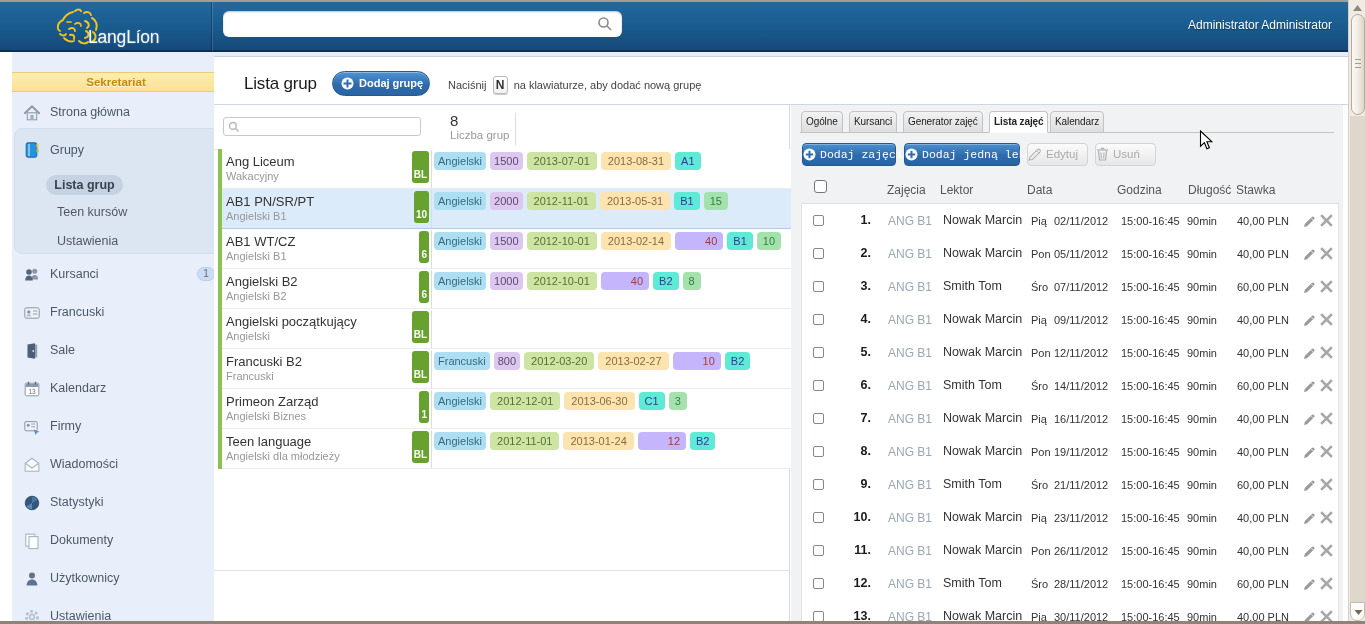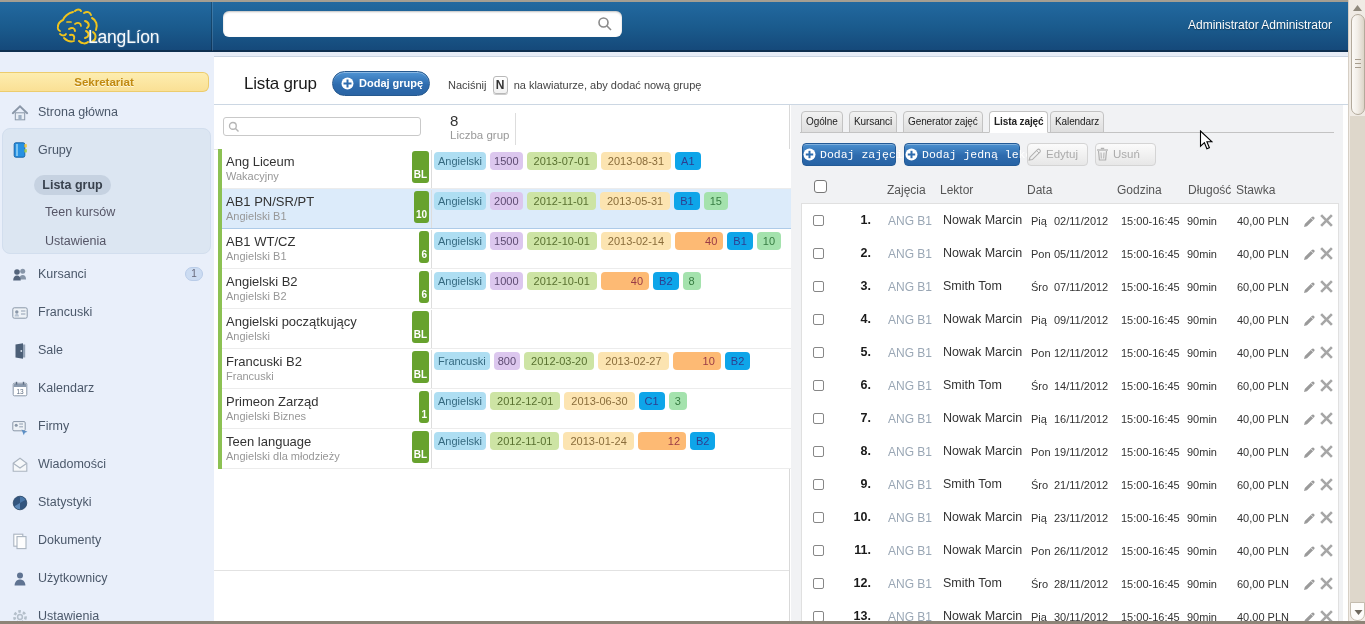--- a/index.html
+++ b/index.html
@@ -14,21 +14,21 @@
   background:linear-gradient(#2269a0 0%,#1a5a8c 55%,#15497a 100%);
   border-bottom:2px solid #0e2f4f;}
 #topbar .vsep{position:absolute;left:212px;top:0;width:1px;height:49px;background:rgba(255,255,255,0.14);box-shadow:-1px 0 0 rgba(0,0,0,0.25);}
 #logo{position:absolute;left:55px;top:5px;}
 #logotext{position:absolute;left:88px;top:25px;color:#f6fafc;font-size:17.5px;letter-spacing:-0.2px;text-shadow:0 0 2px rgba(255,255,255,0.35);}
 #topsearch{position:absolute;left:223px;top:9px;width:399px;height:26px;background:#fff;border-radius:6px;box-shadow:inset 0 1px 2px rgba(0,0,0,0.25);}
 #topsearch svg{position:absolute;right:9px;top:5px;}
 #adminname{position:absolute;right:16px;top:16px;color:#fdfdfd;font-size:12px;text-shadow:0 1px 1px rgba(0,0,0,0.4);}
 
 
-#sidebar{position:absolute;left:0;top:52px;width:238px;height:569px;background:#e9effa;border-right:1px solid #d4dbe4;}
+#sidebar{position:absolute;left:12px;top:52px;width:238px;height:569px;background:#e9effa;border-right:1px solid #d4dbe4;}
 #sekretariat{position:absolute;left:0;top:20px;width:209px;height:20px;background:linear-gradient(#fdedb0,#fae095);border:1px solid #eccc6e;border-left:none;border-radius:0 6px 6px 0;color:#c18a10;font-weight:bold;font-size:11.5px;text-align:center;line-height:18px;text-shadow:0 1px 0 rgba(255,255,255,0.7);}
 .mitem{position:absolute;left:38px;font-size:12.5px;color:#4b586a;}
 .micon{position:absolute;left:11px;width:18px;height:18px;}
 #grupybox{position:absolute;left:2px;top:76px;width:209px;height:126px;background:#dce6f2;border:1px solid #d2deee;border-radius:8px;}
 .smitem{position:absolute;left:45px;font-size:12.5px;color:#556;}
 #listagrup-pill{position:absolute;left:34px;top:123px;width:77px;height:20px;background:#c6d2e1;border-radius:10px;color:#39424e;font-weight:bold;font-size:12.5px;text-align:center;line-height:20px;}
 #kbadge{position:absolute;left:185px;top:215px;width:18px;height:14px;background:#ccdcf2;border:1px solid #b9cce8;border-radius:7px;color:#667;font-size:10px;text-align:center;line-height:12px;}
 
 
 #mainpanel{position:absolute;left:214px;top:56px;width:1134px;height:565px;background:#fff;border-top:1px solid #c9d4e2;}
@@ -58,23 +58,23 @@
 .gdiv{position:absolute;left:213px;top:1px;width:1px;height:38px;background:#ddd;}
 .pills{position:absolute;left:216px;top:2px;white-space:nowrap;}
 .p{display:inline-block;height:18px;margin-right:4px;padding:0 4px;border-radius:4px;font-size:11px;line-height:18px;}
 .p-d1,.p-d2{padding:0 7px;}
 .p-lvl,.p-ng,.p-np{padding:0 6px;}
 .p-lang{background:#aedef2;color:#356a80;}
 .p-fr{background:#aedef2;color:#356a80;}
 .p-price{background:#dcc7ee;color:#5d4a71;}
 .p-d1{background:#cde4a4;color:#58702f;}
 .p-d2{background:#fce4b1;color:#8a6d3b;}
-.p-lvl{background:#0ea5e9;color:#2e3e8f;}
+.p-lvl{background:#5eead4;color:#2e3e8f;}
 .p-ng{background:#a4e2ad;color:#377d42;}
-.p-np{background:#fdba74;color:#9a3b45;padding-left:30px;}
+.p-np{background:#c4b5fd;color:#9a3b45;padding-left:30px;}
 
 
 #rightcol{position:absolute;left:577px;top:48px;width:552px;height:517px;background:#f1f2f4;}
 #tabline{position:absolute;left:9px;top:27px;width:534px;height:1px;background:#c3c3c3;}
 .tab{position:absolute;top:6px;height:22px;padding:0 4px;background:linear-gradient(#f2f2f2,#dedede);border:1px solid #c3c3c3;border-radius:4px 4px 0 0;font-size:10px;letter-spacing:-0.1px;color:#222;line-height:20px;}
 .tab.active{background:#fff;border-bottom:1px solid #fff;z-index:3;font-weight:bold;}
 .btn-blue{position:absolute;top:38px;height:23px;background:linear-gradient(#4b90cf,#2e6bae 55%,#2763a4);border:1px solid #235a96;border-radius:4px;color:#fff;font-size:11.5px;text-align:center;line-height:21px;box-shadow:inset 0 1px 0 rgba(255,255,255,0.3);white-space:nowrap;font-family:Liberation Mono, monospace;}
 .btn-gray{position:absolute;top:38px;height:23px;background:linear-gradient(#fbfbfb,#e7e7e7);border:1px solid #d4d4d4;border-radius:4px;color:#ababab;font-size:11.5px;line-height:21px;white-space:nowrap;}
 .btn-blue svg,.btn-gray svg{vertical-align:-2.5px;margin-right:4px;}
 .cb{width:11px;height:11px;border:1px solid #878787;border-radius:2px;background:#fff;display:inline-block;}

